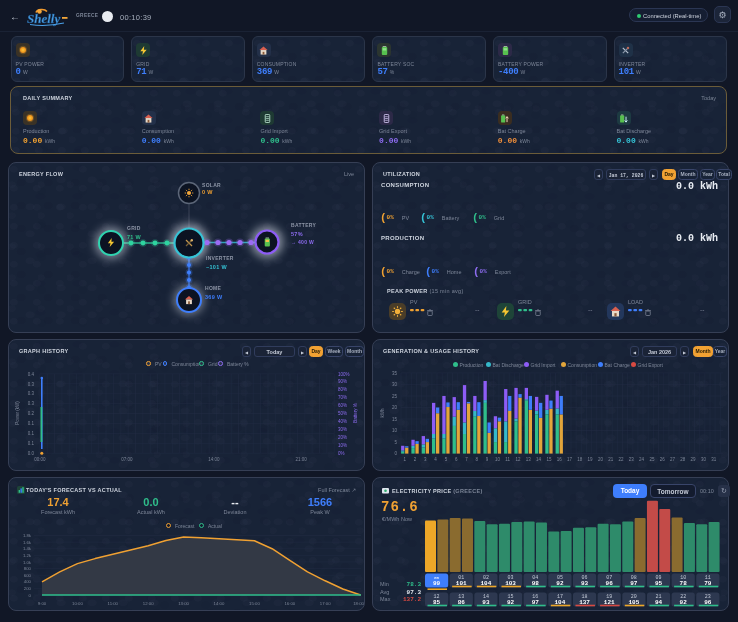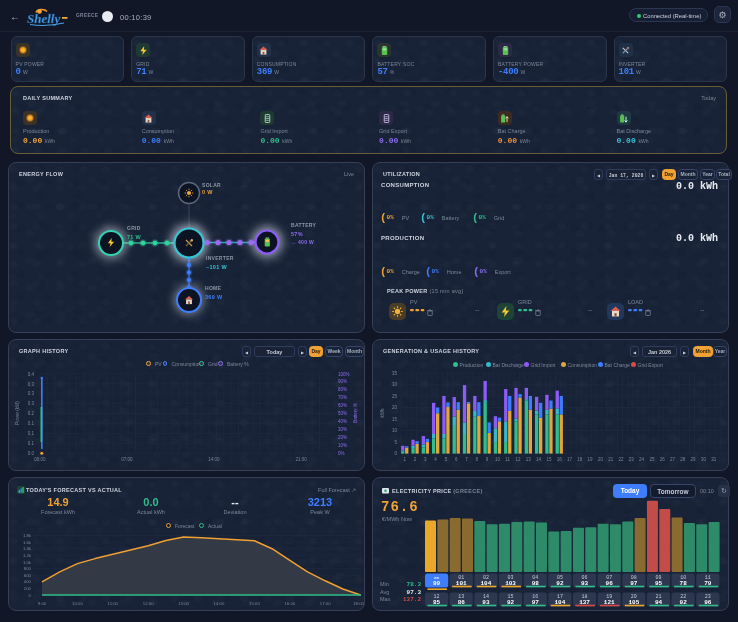--- a/index.html
+++ b/index.html
@@ -707,27 +707,27 @@
 <div class="abs" style="left:8px;top:8px;">
       <svg width="8" height="8" viewBox="0 0 10 10">
         <rect x="0" y="0" width="10" height="10" rx="2" fill="#1e4438"></rect>
         <rect x="2" y="5" width="1.8" height="3.5" fill="#2fbe8b"></rect>
         <rect x="4.3" y="3" width="1.8" height="5.5" fill="#3e7efc"></rect>
         <rect x="6.6" y="1.5" width="1.8" height="7" fill="#2fbe8b"></rect>
       </svg>
     </div>
 <div class="ttl abs" style="left:17px;top:9px;font-size:5.5px;">TODAY'S FORECAST VS ACTUAL</div>
 <div class="abs gray" style="right:8px;top:9px;font-size:5.5px;">Full Forecast ↗</div>
-<div class="abs" style="left:9px;top:18px;width:80px;text-align:center;color:#f0a132;font-size:11px;font-weight:bold;">14.9</div>
+<div class="abs" style="left:9px;top:18px;width:80px;text-align:center;color:#f0a132;font-size:11px;font-weight:bold;">17.4</div>
 <div class="abs gray" style="left:9px;top:31px;width:80px;text-align:center;font-size:5.5px;">Forecast kWh</div>
 <div class="abs" style="left:102px;top:18px;width:80px;text-align:center;color:#2fbe8b;font-size:11px;font-weight:bold;">0.0</div>
 <div class="abs gray" style="left:102px;top:31px;width:80px;text-align:center;font-size:5.5px;">Actual kWh</div>
 <div class="abs" style="left:186px;top:18px;width:80px;text-align:center;color:#e8ecf2;font-size:11px;font-weight:bold;">--</div>
 <div class="abs gray" style="left:186px;top:31px;width:80px;text-align:center;font-size:5.5px;">Deviation</div>
-<div class="abs" style="left:271px;top:18px;width:80px;text-align:center;color:#3e7efc;font-size:11px;font-weight:bold;">3213</div>
+<div class="abs" style="left:271px;top:18px;width:80px;text-align:center;color:#3e7efc;font-size:11px;font-weight:bold;">1566</div>
 <div class="abs gray" style="left:271px;top:31px;width:80px;text-align:center;font-size:5.5px;">Peak W</div>
 <div class="abs" style="left:157px;top:45px;width:5px;height:5px;border-radius:50%;background:#131b2e;border:1.5px solid #f0a132;"></div>
 <div class="abs gray" style="left:166px;top:45px;font-size:5px;">Forecast</div>
 <div class="abs" style="left:190px;top:45px;width:5px;height:5px;border-radius:50%;background:#131b2e;border:1.5px solid #2fbe8b;"></div>
 <div class="abs gray" style="left:199px;top:45px;font-size:5px;">Actual</div>
 <svg class="abs" style="left:0;top:0;" width="355" height="132" viewBox="0 0 355 132">
 <text x="22" y="59.1" font-size="4.3" fill="#7d8698" text-anchor="end">1.8k</text>
 <text x="22" y="65.71" font-size="4.3" fill="#7d8698" text-anchor="end">1.6k</text>
 <text x="22" y="72.32" font-size="4.3" fill="#7d8698" text-anchor="end">1.4k</text>
 <text x="22" y="78.92999999999999" font-size="4.3" fill="#7d8698" text-anchor="end">1.2k</text>

